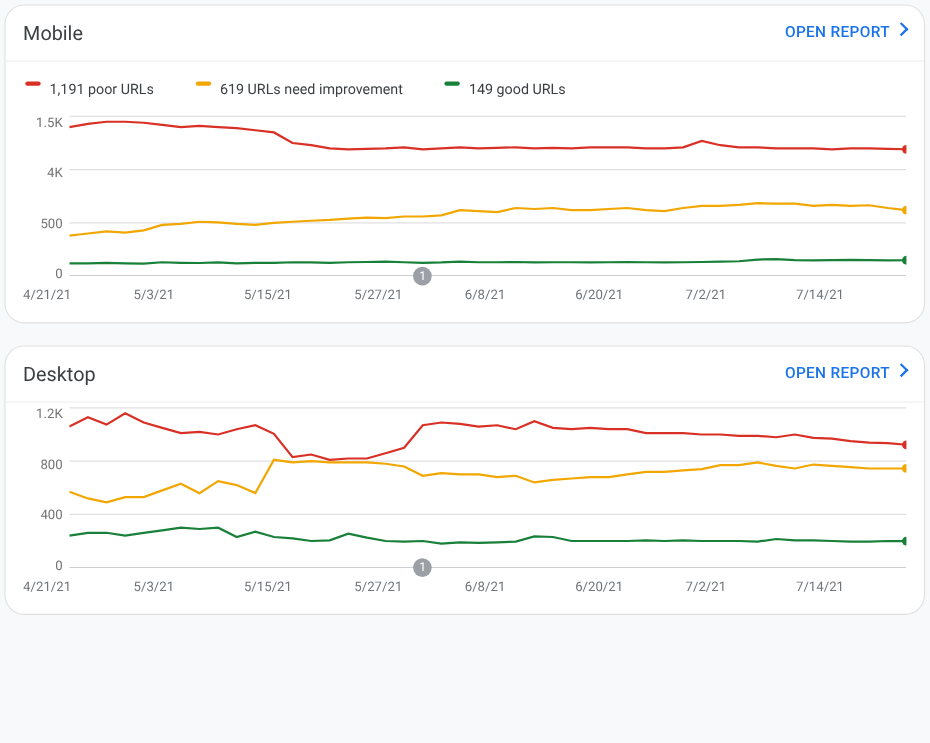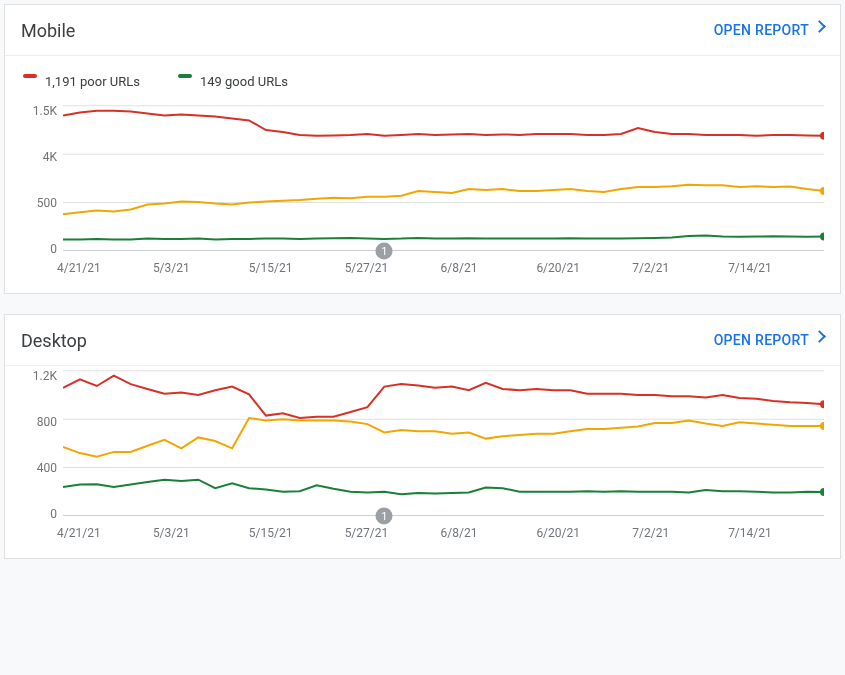--- a/index.html
+++ b/index.html
@@ -1,53 +1,57 @@
 <!DOCTYPE html>
 <html><head>
 <meta charset="utf-8">
 <style>
 html,body{margin:0;padding:0;font-family:Roboto,Arial,sans-serif;background:#f8f9fa}
 .page{width:845px;margin:0;padding:4px 4px 0 4px;box-sizing:border-box}
-.card{background:#fff;border:1px solid #e0e0e0;border-radius:0;margin-bottom:20px;padding:0 16px 18px 16px;box-sizing:border-box}
+.card{background:#fff;border:1px solid #e0e0e0;border-radius:18px;margin-bottom:20px;padding:0 16px 18px 16px;box-sizing:border-box}
 .card-head{display:flex;justify-content:space-between;align-items:center;height:50px;border-bottom:1px solid #eee;margin:0 -16px;padding:0 16px}
 .card-title{font-size:18px;color:#3c4043;font-weight:400}
 .open-report{display:flex;align-items:flex-start;gap:6px;color:#1a73e8;font-size:14px;font-weight:500;letter-spacing:.3px;cursor:pointer}
 .open-report .chev{width:7px;height:7px;border-right:2px solid #1a73e8;border-top:2px solid #1a73e8;transform:rotate(45deg)}
 .legend{display:flex;gap:38px;margin:18px 0 12px 2px}
 .leg{display:flex;align-items:flex-start;gap:8px;font-size:13px;color:#3c4043}
 .swatch{width:14px;height:4px;border-radius:2px}
 .sw-poor{background:#d93025}
 .sw-need{background:#f2a600}
 .sw-good{background:#188038}
 .chart-wrap{display:flex}
 .yaxis{display:flex;flex-direction:column;justify-content:space-between;width:36px;padding-right:6px;font-size:12px;color:#737373;text-align:right}
 .yaxis span{line-height:1;transform:translateY(4px)}
 .plot{position:relative;flex:1}
 svg.plot-svg{display:block;width:100%}
-.xaxis{display:flex;margin-left:36px;margin-top:10px}
+.xaxis{display:flex;margin-top:10px}
 .xaxis span{flex:1;font-size:12px;color:#70757a;text-align:left}
 .marker-badge{position:absolute;left:50%;transform:translate(-50%,-50%);top:100%}
 .marker-badge .circ{width:17px;height:17px;border-radius:50%;background:#9aa0a6;color:#fff;font-size:11px;display:flex;align-items:center;justify-content:center}
 </style>
 </head>
 <body>
 <div class="page">
 
 <div class="card">
   <div class="card-head">
     <div class="card-title">Mobile</div>
     <div class="open-report">
       <span>OPEN REPORT</span>
       <span class="chev"></span>
     </div>
   </div>
   <div class="legend">
     <div class="leg">
           <span class="swatch sw-poor"></span>
           <span>1,191 poor URLs</span>
+        </div>
+    <div class="leg">
+          <span class="swatch sw-need"></span>
+          <span>619 URLs need improvement</span>
         </div>
     <div class="leg">
           <span class="swatch sw-good"></span>
           <span>149 good URLs</span>
         </div>
   </div>
   <div class="chart-wrap">
     <div class="yaxis">
       <span>1.5K</span>
       <span>4K</span>

